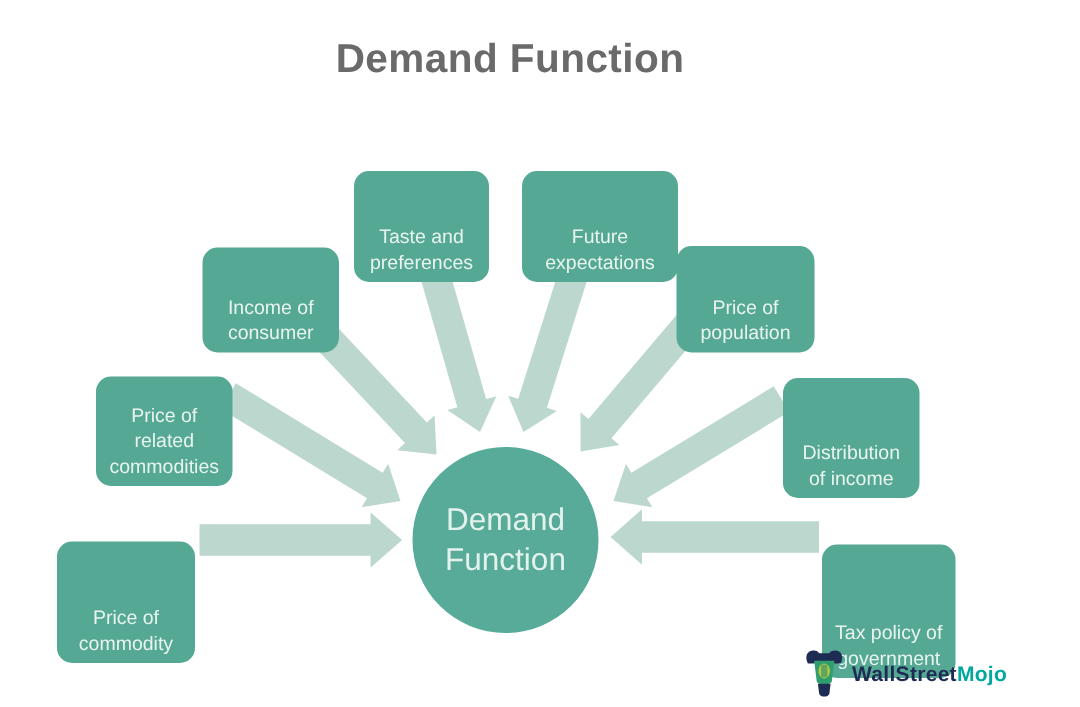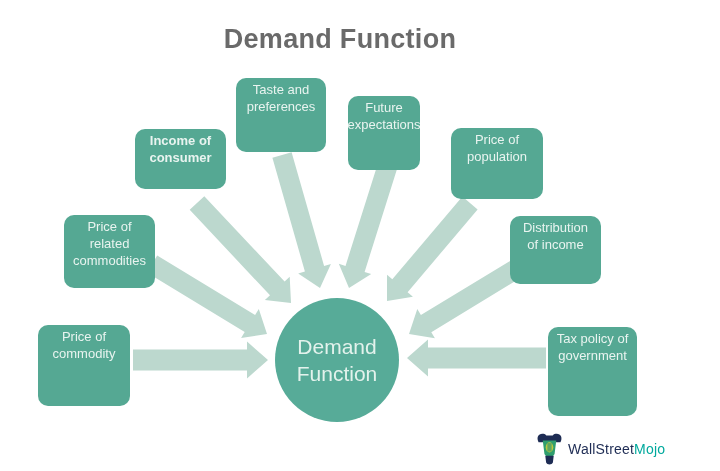--- a/index.html
+++ b/index.html
@@ -24,48 +24,48 @@
     text-align:center;
     font-size:27px;font-weight:700;letter-spacing:.3px;
     color:var(--title-text);
   }
   svg.arrows{position:absolute;left:0;top:0;width:720px;height:471px;}
   .node{
     position:absolute;
     background:var(--node-fill);
     border-radius:10px;
     color:var(--node-text);
-    display:flex;align-items:flex-start;justify-content:center;
+    display:flex;align-items:flex-end;justify-content:center;
     text-align:center;
     font-size:13px;line-height:1.3;font-weight:400;
-    padding:4px 6px;box-sizing:border-box;
+    padding:4px 6px;box-sizing:border-box;margin-top:36px;
   }
   
   .n-price-of-commodity        {left:38px;  top:325px; width:92px; height:81px;}
   .n-price-of-related          {left:64px;  top:215px; width:91px; height:73px;}
-  .n-income-of-consumer        {left:135px; top:129px; width:91px; height:60px;font-weight:bold;}
+  .n-income-of-consumer        {left:135px; top:129px; width:91px; height:70px;}
   .n-taste-and-preferences     {left:236px; top:78px;  width:90px; height:74px;}
-  .n-future-expectations       {left:348px; top:96px;  width:72px; height:74px;}
+  .n-future-expectations       {left:348px; top:78px;  width:104px; height:74px;}
   .n-size-of-population        {left:451px; top:128px; width:92px; height:71px;}
-  .n-distribution-of-income    {left:510px; top:216px; width:91px; height:68px;}
+  .n-distribution-of-income    {left:522px; top:216px; width:91px; height:80px;}
   .n-tax-policy-of-government  {left:548px; top:327px; width:89px; height:89px;}
   .center-circle{
     position:absolute;left:275px;top:298px;width:124px;height:124px;
     background:var(--center-fill);border-radius:50%;
     display:flex;align-items:center;justify-content:center;
     text-align:center;
   }
   .center-circle .label{
     width:100px;color:#e3f2ec;font-size:21px;line-height:1.3;font-weight:400;
   }
   .logo{
     position:absolute;left:536px;top:431px;height:36px;
     display:flex;align-items:center;gap:5px;
   }
-  .logo .brand{font-size:14px;font-weight:400;letter-spacing:.2px;}
+  .logo .brand{font-size:14px;font-weight:700;letter-spacing:.2px;}
   .logo .p1{color:var(--logo-navy);}
   .logo .p2{color:var(--logo-teal);}
 </style>
 </head>
 <body>
 
 <div class="stage">
 
   <div class="title">Demand Function</div>
 

